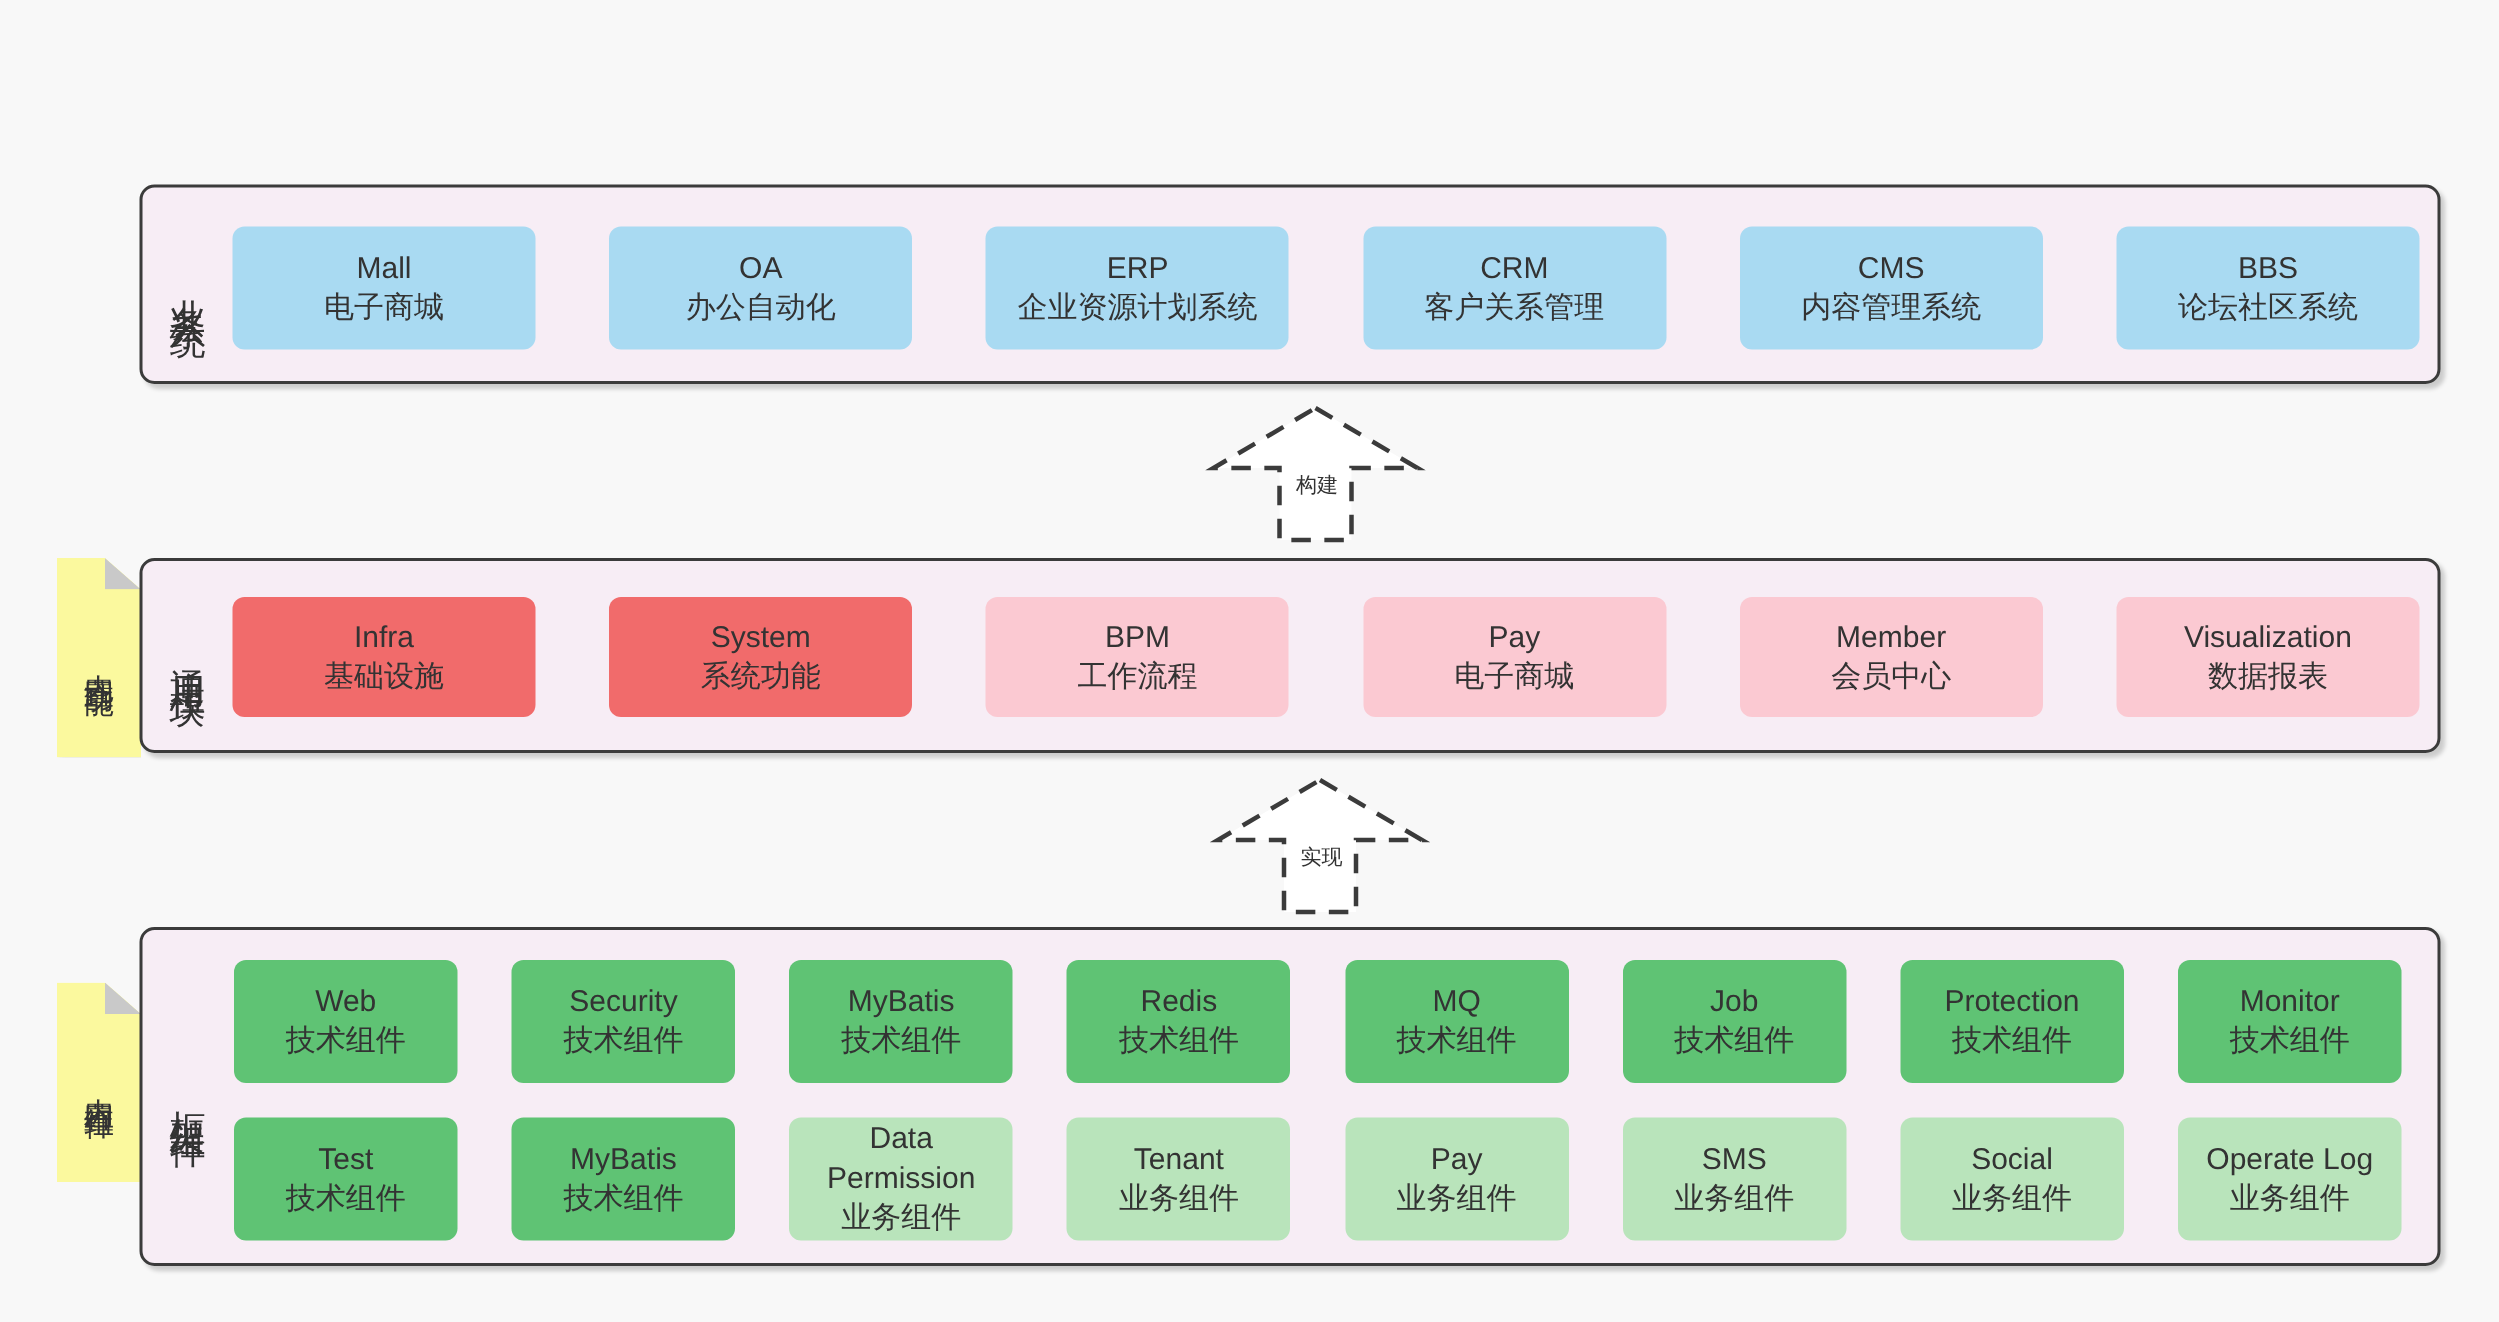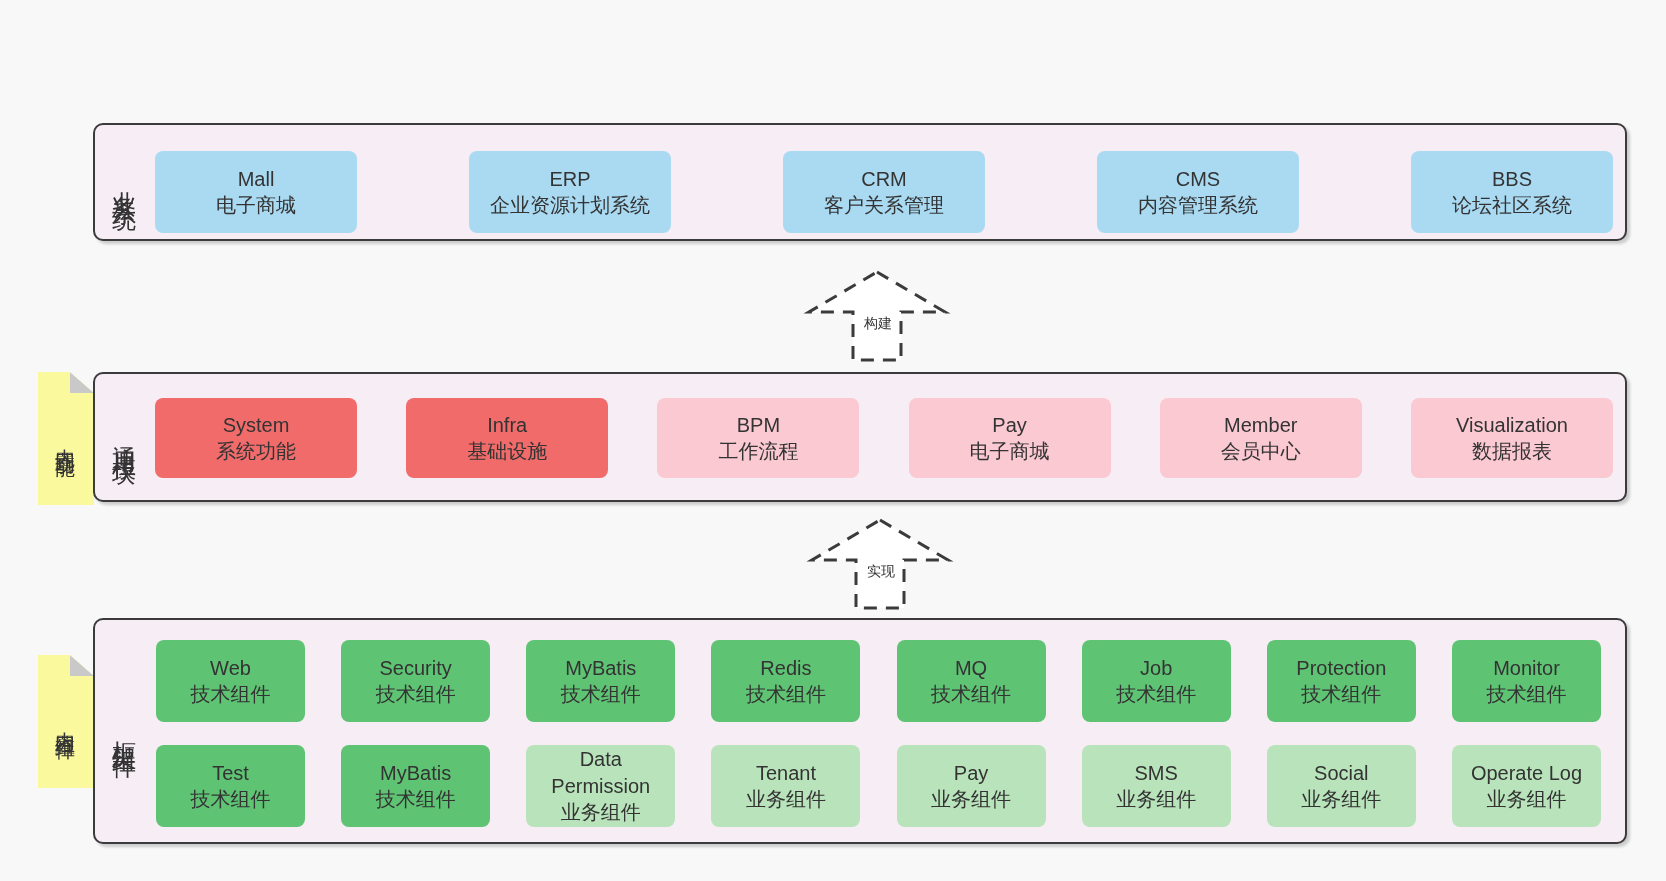--- a/index.html
+++ b/index.html
@@ -13,21 +13,21 @@
   }
   .layer {
     position: absolute;
     left: 93px;
     width: 1534px;
     background: #f7edf5;
     border: 2px solid #3b3b3b;
     border-radius: 10px;
     box-shadow: 3px 3px 3px rgba(0,0,0,0.18);
   }
-  #layer-business   { top: 123px; height: 118px; }
+  #layer-business   { top: 123px; height: 133px; }
   #layer-modules    { top: 372px; height: 130px; }
   #layer-components { top: 618px; height: 226px; }
 
   .vlabel {
     position: absolute;
     left: 13px;
     top: 50%;
     transform: translateY(-50%);
     writing-mode: vertical-rl;
     text-orientation: upright;
@@ -124,20 +124,24 @@
 </div>
 
 <div class="layer" id="layer-business">
   <div class="vlabel">业务系统</div>
   <div class="row">
     <div class="box w202 blue">
         <span>Mall</span>
         <span>电子商城</span>
       </div>
     <div class="box w202 blue">
+        <span>OA</span>
+        <span>办公自动化</span>
+      </div>
+    <div class="box w202 blue">
         <span>ERP</span>
         <span>企业资源计划系统</span>
       </div>
     <div class="box w202 blue">
         <span>CRM</span>
         <span>客户关系管理</span>
       </div>
     <div class="box w202 blue">
         <span>CMS</span>
         <span>内容管理系统</span>
@@ -153,26 +157,26 @@
   <svg width="166" height="100">
     <path d="M 82 6 L 150 46 L 106 46 L 106 94 L 58 94 L 58 46 L 14 46 Z" fill="#ffffff" stroke="#3b3b3b" stroke-width="3" stroke-dasharray="13 9"></path>
   </svg>
   <span class="arrow-label">构建</span>
 </div>
 
 <div class="layer" id="layer-modules">
   <div class="vlabel">通用模块</div>
   <div class="row">
     <div class="box w202 red">
+        <span>Infra</span>
+        <span>基础设施</span>
+      </div>
+    <div class="box w202 red">
         <span>System</span>
         <span>系统功能</span>
-      </div>
-    <div class="box w202 red">
-        <span>Infra</span>
-        <span>基础设施</span>
       </div>
     <div class="box w202 pink">
         <span>BPM</span>
         <span>工作流程</span>
       </div>
     <div class="box w202 pink">
         <span>Pay</span>
         <span>电子商城</span>
       </div>
     <div class="box w202 pink">

